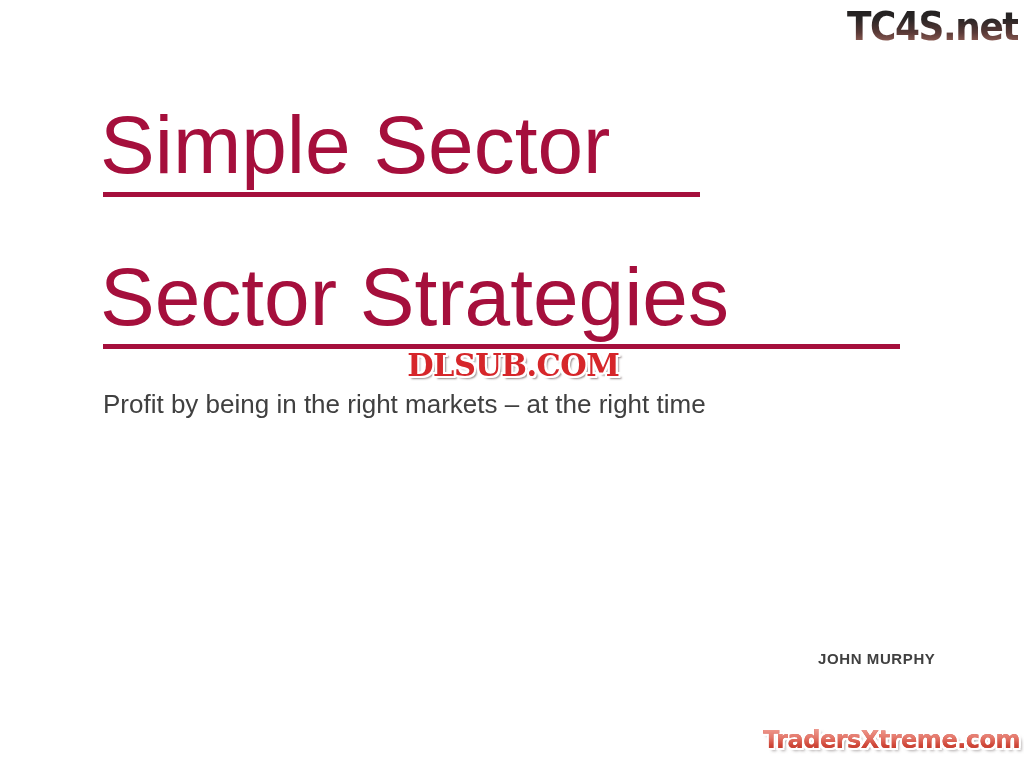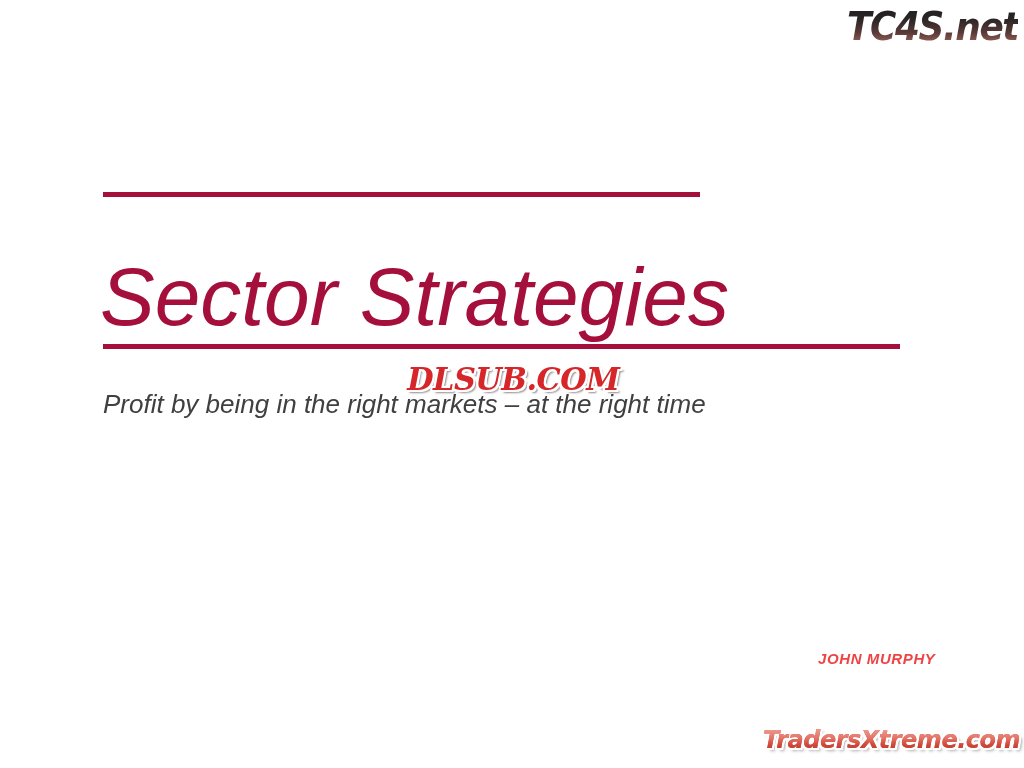--- a/index.html
+++ b/index.html
@@ -11,21 +11,20 @@
     height: 768px;
     background: #ffffff;
     font-family: "Liberation Sans", sans-serif;
     overflow: hidden;
   }
   #slide {
     position: relative;
     width: 1024px;
     height: 768px;
     background: #ffffff;
-    font-style: italic;
   }
 
   
   #tc4s-logo {
     position: absolute;
     left: 832px;
     top: 2px;
     width: 186px;
     height: 48px;
     display: flex;
@@ -102,21 +101,21 @@
     font-weight: normal;
     color: #404040;
     white-space: nowrap;
     line-height: 1.15;
   }
 
   
   #dlsub-watermark {
     position: absolute;
     left: 368px;
-    top: 359px;
+    top: 345px;
     width: 290px;
     height: 40px;
     display: flex;
     align-items: center;
     justify-content: center;
     z-index: 5;
   }
   #dlsub-watermark .wm-text {
     font-family: "DejaVu Serif", serif;
     font-size: 31px;
@@ -139,21 +138,21 @@
 
   
   #author-credit {
     position: absolute;
     left: 818px;
     top: 650px;
     font-family: "Liberation Sans", sans-serif;
     font-size: 15px;
     font-weight: bold;
     letter-spacing: 0.6px;
-    color: #ef4444;
+    color: #404040;
     white-space: nowrap;
   }
 
   
   #tradersxtreme-logo {
     position: absolute;
     left: 672px;
     top: 716px;
     width: 348px;
     height: 48px;
@@ -202,20 +201,21 @@
 <body>
 
 <div id="slide">
 
   <div id="tc4s-logo">
     <span class="logo-text">TC4S.net</span>
   </div>
 
   <div id="title-block">
     <div class="title-line" id="title-line-1">
+      <span>Simple Sector</span>
       <span class="rule"></span>
     </div>
     <div class="title-line" id="title-line-2">
       <span>Sector Strategies</span>
       <span class="rule"></span>
     </div>
   </div>
 
   <div id="subtitle">Profit by being in the right markets – at the right time</div>
 

